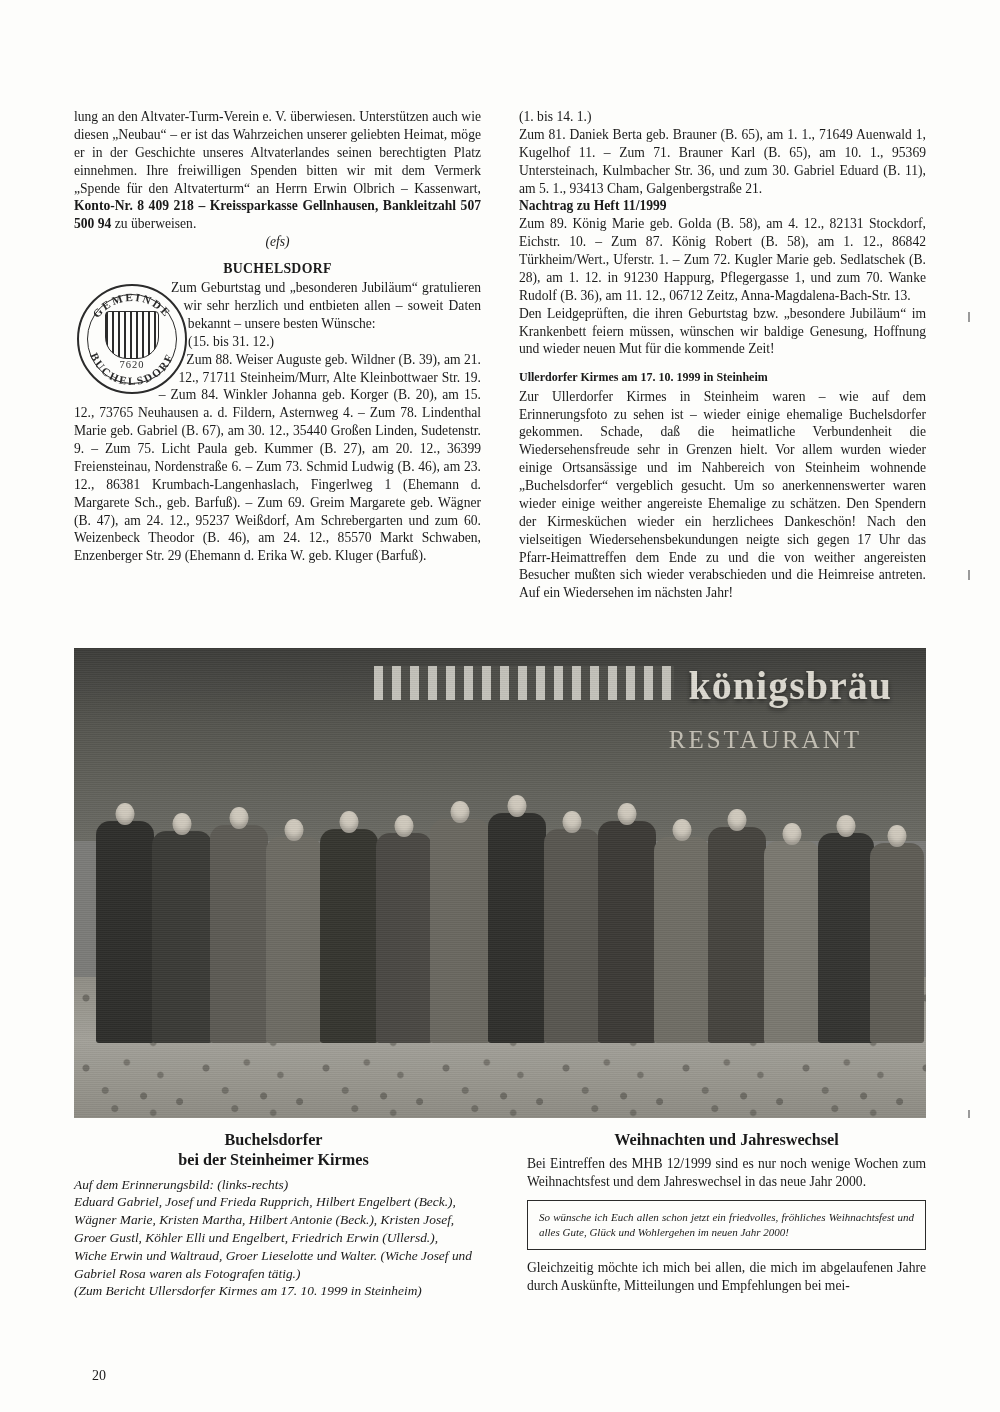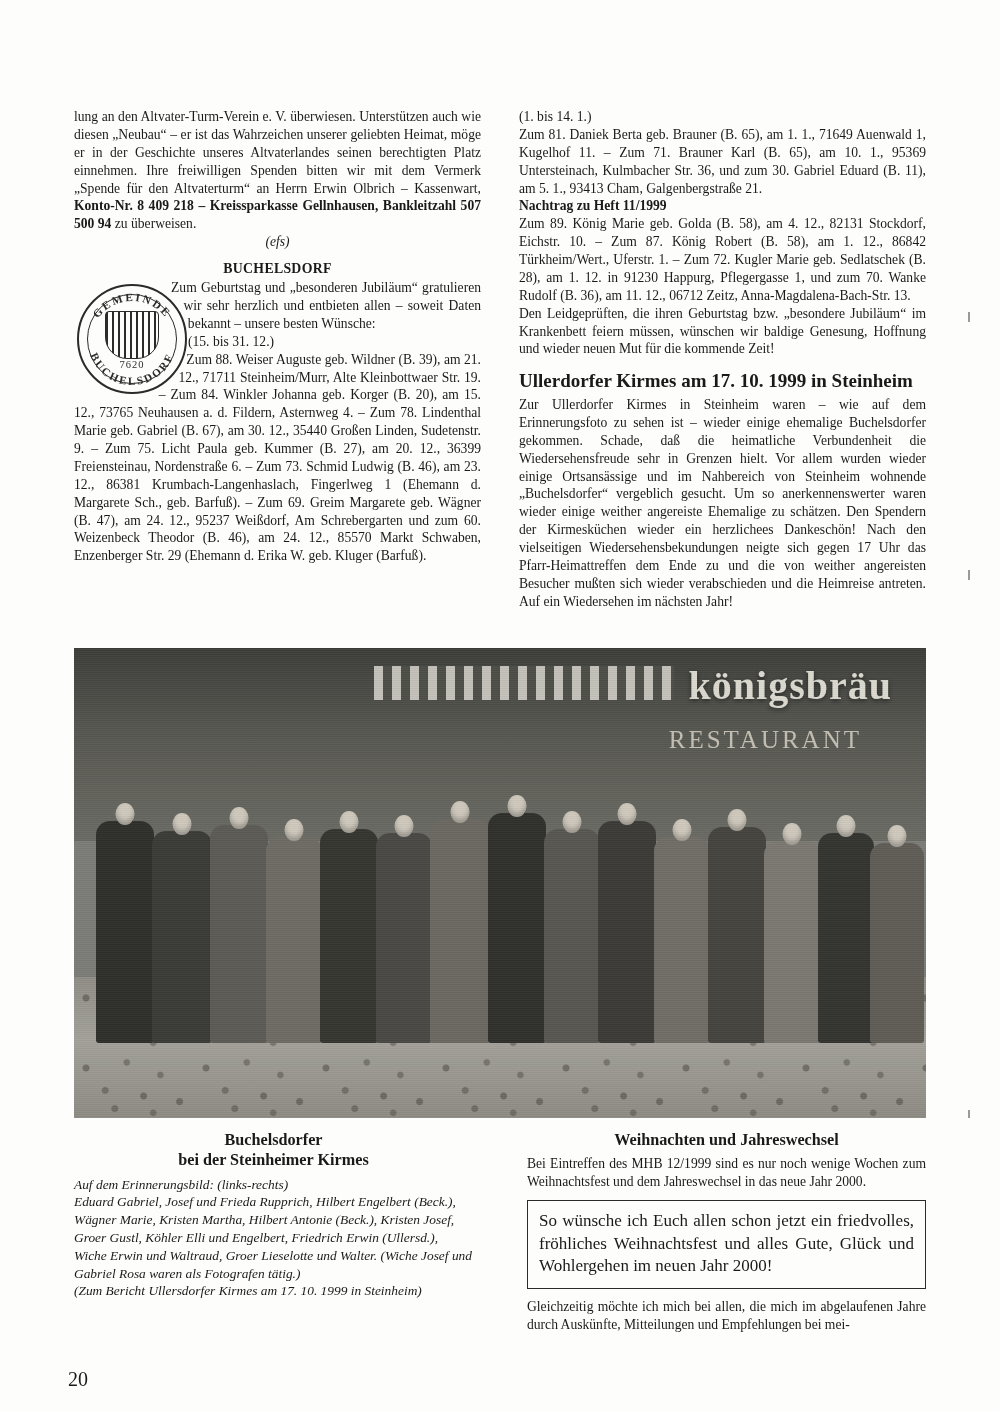--- a/index.html
+++ b/index.html
@@ -45,21 +45,21 @@
 
   .section-head {
     text-align: center;
     font-weight: bold;
     font-size: 13.8px;
     letter-spacing: 0.3px;
     margin: 9px 0 1px 0;
   }
   .headline {
     font-weight: bold;
-    font-size: 19px;
+    font-size: 12px;
     margin: 12px 0 3px 0;
     text-align: left;
     line-height: 1.2;
   }
   .subhead-b {
     font-weight: bold;
     font-size: 13.6px;
     margin-top: 2px;
   }
 
@@ -202,28 +202,29 @@
   .cap-body {
     font-style: italic;
     font-size: 13.4px;
     line-height: 1.33;
     text-align: left;
   }
   .box {
     border: 1.4px solid #2b2b2b;
     padding: 9px 11px 10px 11px;
     margin: 9px 0 9px 0;
-    font-size: 17px;
+    font-size: 11px;
     line-height: 1.33;
+    font-style: italic;
   }
   .pageno {
     position: absolute;
-    left: 68px;
+    left: 92px;
     top: 1368px;
-    font-size: 20px;
+    font-size: 14px;
   }
   .mark { position:absolute; background:#9a9a9a; }
 </style>
 </head>
 <body>
 
 <div class="page">
 
   <div class="columns">
 

